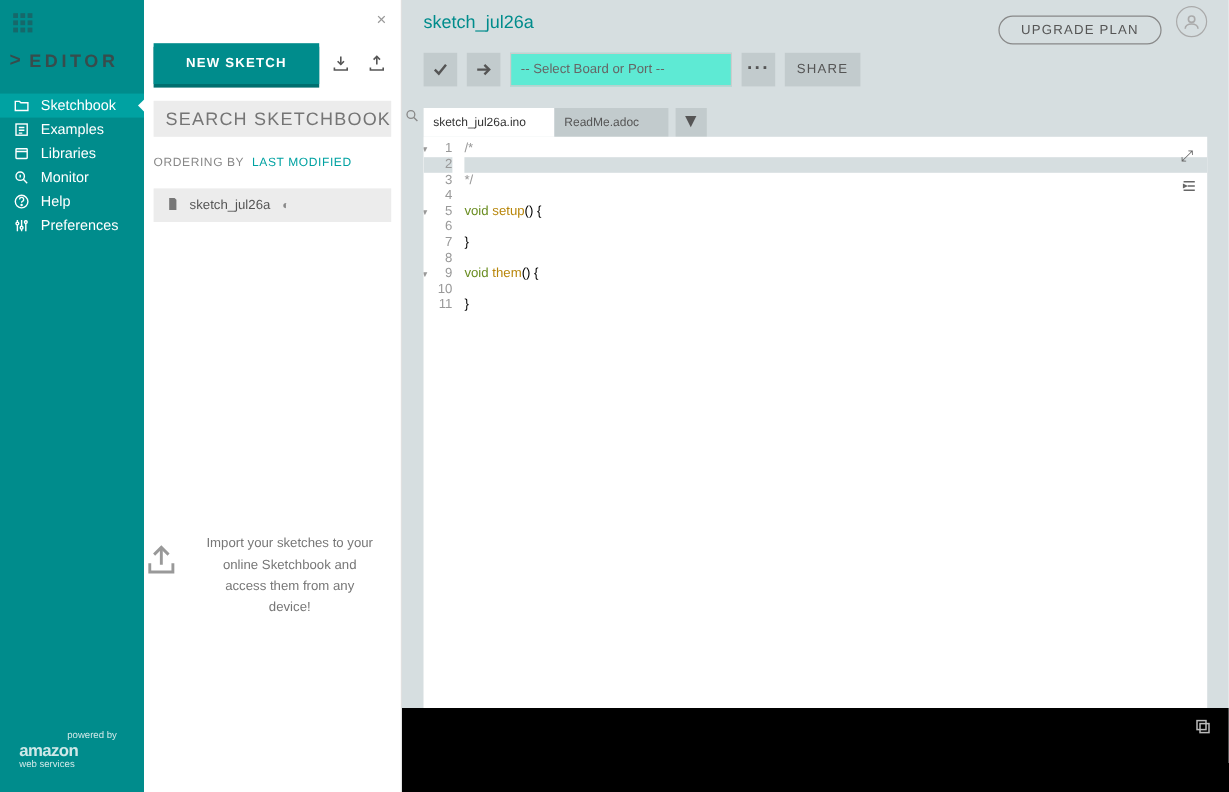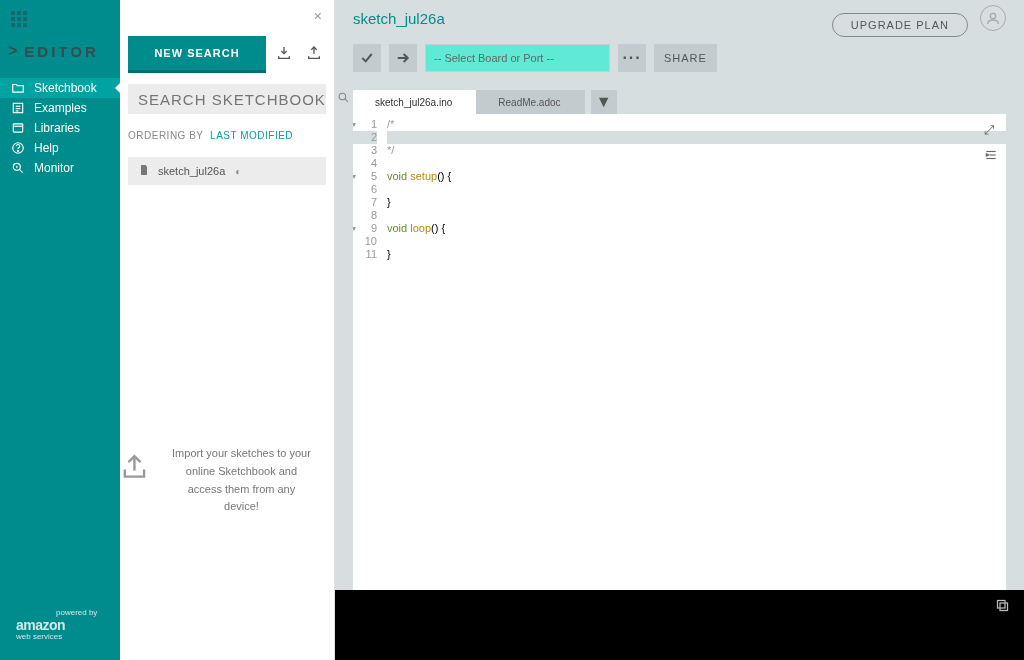--- a/index.html
+++ b/index.html
@@ -42,21 +42,21 @@
 #topbar .title { color: #008c8c; font-size: 15px; flex: 1; }
 #topbar .upgrade { border: 1px solid #888; border-radius: 16px; padding: 5px 18px; font-size: 11px; letter-spacing: 1px; color: #555; cursor: pointer; background: #fff0; margin-top: 14px; }
 #topbar .user { width: 26px; height: 26px; border: 1px solid #aaa; border-radius: 50%; display: flex; align-items: center; justify-content: center; color: #aaa; cursor: pointer; }
 
 #toolbar { height: 44px; display: flex; align-items: center; padding: 0 18px; gap: 8px; }
 .tbtn { width: 28px; height: 28px; background: #c2cbcd; display: flex; align-items: center; justify-content: center; color: #555; cursor: pointer; }
 #boardselect { flex: none; width: 185px; height: 28px; background: #5eead4; border: 1px solid #ccc; font-size: 11px; color: #666; padding: 0 8px; display: flex; align-items: center; }
 .sharebtn { height: 28px; background: #c2cbcd; color: #555; font-size: 11px; letter-spacing: 1px; padding: 0 10px; display: flex; align-items: center; cursor: pointer; }
 
 #tabsrow { display: flex; align-items: center; margin: 10px 0 0 18px; gap: 0; }
-.tab { height: 24px; padding: 0 24px 0 22px; font-size: 10px; display: flex; align-items: center; cursor: pointer; }
+.tab { height: 24px; padding: 0 24px 0 8px; font-size: 10px; display: flex; align-items: center; cursor: pointer; }
 .tab.active { background: #fff; color: #333; }
 .tab.inactive { background: #c2cbcd; color: #555; }
 .tabdd { width: 26px; height: 24px; background: #c2cbcd; margin-left: 6px; display: flex; align-items: center; justify-content: center; color: #555; cursor: pointer; }
 
 #editor { margin: 0 18px 0 18px; background: #fff; flex: 1; position: relative; display: flex; font-family: Menlo, Consolas, monospace; font-size: 11px; overflow: hidden; }
 #editor .gutter { width: 28px; background: #fff; text-align: right; padding: 4px 4px 0 0; color: #999; }
 #editor .gutter .ln { height: 13px; line-height: 13px; position: relative; }
 #editor .gutter .ln.fold::after { content: "▾"; position: absolute; left: -1px; font-size: 8px; color: #999; }
 #editor .gutter .ln.active { background: #d6dee0; }
 #editor .code { flex: 1; padding: 4px 0 0 6px; }
@@ -117,49 +117,62 @@
         <svg width="14" height="14" viewBox="0 0 24 24" fill="none" stroke="#fff" stroke-width="2">
             <rect x="4" y="5" width="16" height="14" rx="1"></rect>
             <line x1="4" y1="9" x2="20" y2="9"></line>
           </svg>
       </span>
       <span>Libraries</span>
     </div>
     <div class="item">
       <span class="icon">
         <svg width="14" height="14" viewBox="0 0 24 24" fill="none" stroke="#fff" stroke-width="2">
+            <circle cx="10" cy="10" r="6"></circle>
+            <line x1="20" y1="20" x2="14.5" y2="14.5"></line>
+            <line x1="10" y1="8" x2="10" y2="12"></line>
+          </svg>
+      </span>
+      <span>Monitor</span>
+    </div>
+    <div class="item">
+      <span class="icon">
+        <svg width="14" height="14" viewBox="0 0 24 24" fill="none" stroke="#fff" stroke-width="2">
             <circle cx="12" cy="12" r="9"></circle>
             <path d="M9 9a3 3 0 1 1 4 2.8c-.7.3-1 .8-1 1.7"></path>
             <circle cx="12" cy="17" r="0.8" fill="#fff"></circle>
           </svg>
       </span>
       <span>Help</span>
     </div>
     <div class="item">
       <span class="icon">
         <svg width="14" height="14" viewBox="0 0 24 24" fill="none" stroke="#fff" stroke-width="2">
-            <circle cx="10" cy="10" r="6"></circle>
-            <line x1="20" y1="20" x2="14.5" y2="14.5"></line>
-            <line x1="10" y1="8" x2="10" y2="12"></line>
-          </svg>
-      </span>
-      <span>Monitor</span>
+            <line x1="6" y1="4" x2="6" y2="20"></line>
+            <line x1="12" y1="4" x2="12" y2="20"></line>
+            <line x1="18" y1="4" x2="18" y2="20"></line>
+            <circle cx="6" cy="9" r="2" fill="#008c8c"></circle>
+            <circle cx="12" cy="15" r="2" fill="#008c8c"></circle>
+            <circle cx="18" cy="7" r="2" fill="#008c8c"></circle>
+          </svg>
+      </span>
+      <span>Preferences</span>
     </div>
   </nav>
   <div class="footer">
     <div class="powered">powered by</div>
     <div class="amazon">amazon</div>
     <div class="ws">web services</div>
   </div>
 </div>
 
 <div id="middle">
   <span class="closebtn">×</span>
   <div class="toprow">
-    <div class="newsketch">NEW SEARCH</div>
+    <div class="newsketch">NEW SKETCH</div>
     <div class="iconbtn">
       <svg width="16" height="16" viewBox="0 0 24 24" fill="none" stroke="#555" stroke-width="2">
           <path d="M12 3v10"></path>
           <path d="M8 9l4 4 4-4"></path>
           <path d="M4 17v3h16v-3"></path>
         </svg>
     </div>
     <div class="iconbtn">
       <svg width="16" height="16" viewBox="0 0 24 24" fill="none" stroke="#555" stroke-width="2">
           <path d="M12 13V3"></path>
@@ -252,21 +265,21 @@
       </div>
     <div class="code" id="codearea">
         <div class="cl"><span class="cm">/*</span></div>
         <div class="cl active"></div>
         <div class="cl"><span class="cm">*/</span></div>
         <div class="cl"></div>
         <div class="cl"><span class="kw">void</span> <span class="fn">setup</span>() {</div>
         <div class="cl">  </div>
         <div class="cl">}</div>
         <div class="cl"></div>
-        <div class="cl"><span class="kw">void</span> <span class="fn">loop</span>() {</div>
+        <div class="cl"><span class="kw">void</span> <span class="fn">them</span>() {</div>
         <div class="cl">  </div>
         <div class="cl">}</div>
       </div>
     <div class="sidecontrols">
       <span>⤢</span>
       <span>
         <svg width="14" height="14" viewBox="0 0 24 24" fill="none" stroke="#666" stroke-width="2">
             <line x1="4" y1="6" x2="20" y2="6"></line>
             <line x1="10" y1="12" x2="20" y2="12"></line>
             <line x1="4" y1="18" x2="20" y2="18"></line>

